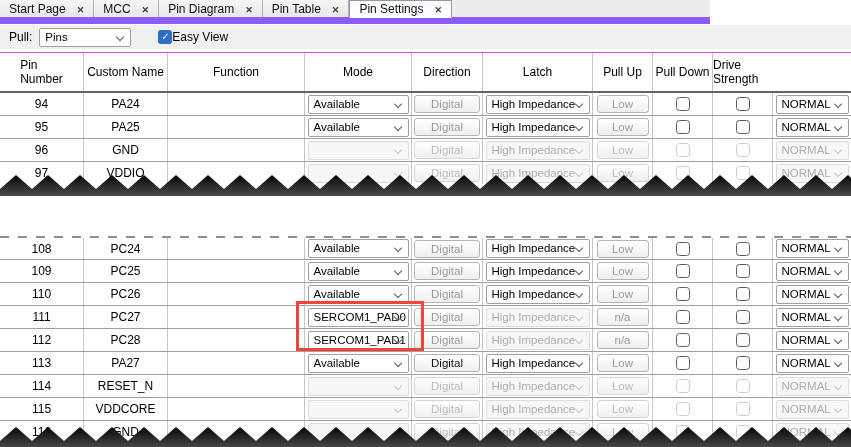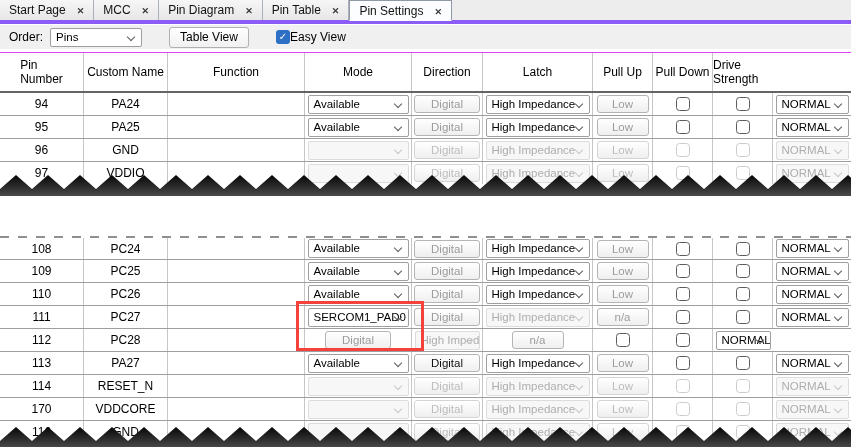--- a/index.html
+++ b/index.html
@@ -4,22 +4,22 @@
 <style>
   * { margin:0; padding:0; box-sizing:border-box; }
   html,body { width:851px; height:447px; }
   body {
     position:relative; background:#ffffff; overflow:hidden;
     font-family:"Liberation Sans", sans-serif; color:#000;
   }
   :root { --cols:84px 84px 137px 107px 71px 110px 60px 60px 60px 78px; }
 
   
-  .tabbar { position:absolute; left:0; top:0; width:851px; height:24px;
-    background:#ededed; border-bottom:4px solid #8b5cf6; display:flex; align-items:stretch; z-index:5; }
+  .tabbar { position:absolute; left:0; top:0; width:710px; height:24px;
+    background:#ededed; border-bottom:7px solid #8b5cf6; display:flex; align-items:stretch; z-index:5; }
   .tab { display:flex; align-items:center; gap:11px; padding:0 9px;
     background:linear-gradient(#f6f6f6,#e7e7e7); border-right:1px solid #aab1ba;
     font-size:12px; color:#111; cursor:default; }
   .tab .tclose { font-size:9px; color:#3a3a3a; font-weight:bold; transform:translateY(1px); }
   .tab.active { background:#fcfdfe; border:1px solid #8f99a5; border-bottom:1px solid #fcfdfe;
     margin-bottom:-1px; position:relative; z-index:6;align-items:center; }
 
   
   .toolbar { position:absolute; left:0; top:25px; width:851px; height:24px;
     background:#f0f0f0; display:flex; align-items:center; font-size:12px; }
@@ -88,26 +88,25 @@
       <span>Pin Table</span>
       <span class="tclose">✕</span>
     </div>
     <div class="tab active">
       <span>Pin Settings</span>
       <span class="tclose">✕</span>
     </div>
   </div>
 
 <div class="toolbar">
-  <span class="order-label">Order:</span>
+  <span class="order-label">Pull:</span>
   <div class="combo order-combo">
     <span>Pins</span>
     <span class="chev"></span>
   </div>
-  <button class="tvbtn">Table View</button>
   <span class="evbox" id="evbox" style="background: rgb(45, 111, 196);">
     <span class="evcheck">✓</span>
   </span>
   <span class="ev-label">Easy View</span>
 </div>
 
 <div class="tsection" style="top:52px" id="sec0">
     <div class="thead">
       <div class="hcell">Pin
 Number</div>
@@ -342,20 +341,23 @@
       </div>
       <div class="cell">
         <div class="combo"><span>NORMAL</span><span class="chev"></span></div>
       </div>
     </div>
     <div class="trow">
       <div class="cell">112</div>
       <div class="cell">PC28</div>
       <div class="cell"></div>
       <div class="cell">
+        <div class="combo"><span>SERCOM1_PAD1</span><span class="chev"></span></div>
+      </div>
+      <div class="cell">
         <div class="pbtn mode-btn">Digital</div>
       </div>
       <div class="cell">
         <div class="combo dis"><span>High Impedance</span><span class="chev"></span></div>
       </div>
       <div class="cell">
         <div class="pbtn latch-btn">n/a</div>
       </div>
       <div class="cell">
         <div class="ckb"></div>
@@ -413,21 +415,21 @@
         <div class="ckb dis"></div>
       </div>
       <div class="cell">
         <div class="ckb dis"></div>
       </div>
       <div class="cell">
         <div class="combo dis"><span>NORMAL</span><span class="chev"></span></div>
       </div>
     </div>
     <div class="trow">
-      <div class="cell">170</div>
+      <div class="cell">115</div>
       <div class="cell">VDDCORE</div>
       <div class="cell"></div>
       <div class="cell">
         <div class="combo dis"><span></span><span class="chev"></span></div>
       </div>
       <div class="cell">
         <div class="pbtn mode-btn faint">Digital</div>
       </div>
       <div class="cell">
         <div class="combo dis"><span>High Impedance</span><span class="chev"></span></div>

